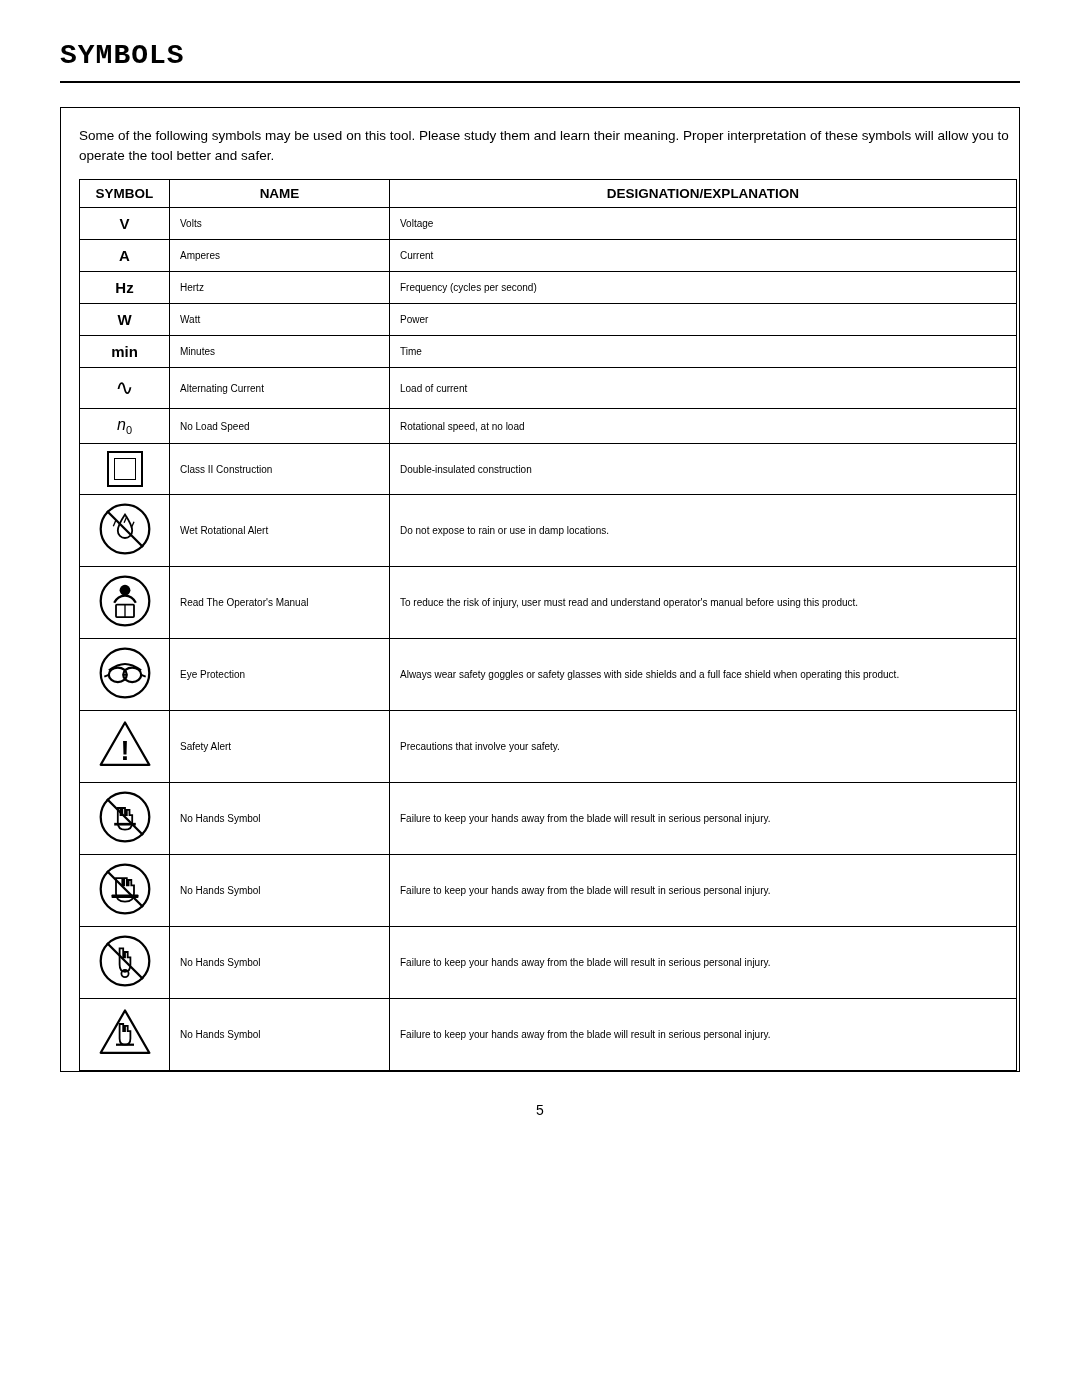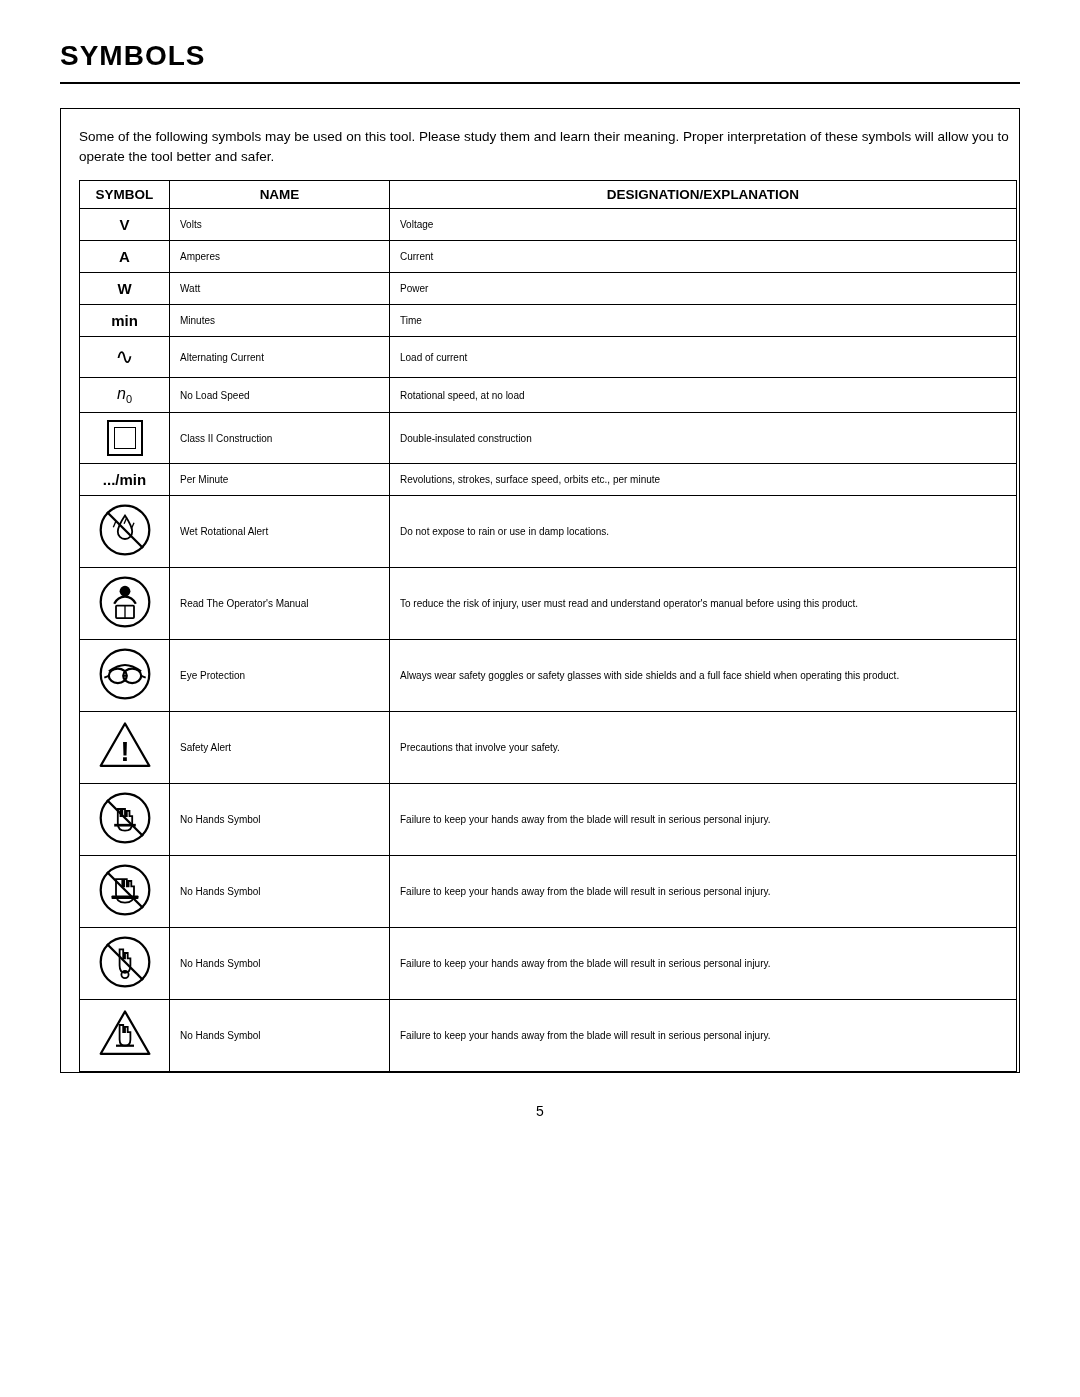--- a/index.html
+++ b/index.html
@@ -10,21 +10,21 @@
       color: #000;
       width: 1080px;
       min-height: 1397px;
       padding: 40px 60px 60px 60px;
     }
     h1 {
       font-size: 28px;
       font-weight: 900;
       letter-spacing: 1px;
       margin-bottom: 10px;
-      font-family: Liberation Sans, sans-serif;
+      font-family: Liberation Mono, monospace;
     }
     .title-underline {
       border: none;
       border-top: 2px solid #000;
       margin-bottom: 24px;
     }
     .outer-box {
       border: 1.5px solid #000;
       padding: 18px 2px 0 18px;
     }
@@ -91,20 +91,25 @@
           <td><span style="font-size:15px;font-weight:600;">V</span></td>
           <td>Volts</td>
           <td>Voltage</td>
         </tr>
         <tr>
           <td><span style="font-size:15px;font-weight:600;">A</span></td>
           <td>Amperes</td>
           <td>Current</td>
         </tr>
         <tr>
+          <td><span style="font-size:15px;font-weight:600;">Hz</span></td>
+          <td>Hertz</td>
+          <td>Frequency (cycles per second)</td>
+        </tr>
+        <tr>
           <td><span style="font-size:15px;font-weight:600;">W</span></td>
           <td>Watt</td>
           <td>Power</td>
         </tr>
         <tr>
           <td><span style="font-size:15px;font-weight:600;">min</span></td>
           <td>Minutes</td>
           <td>Time</td>
         </tr>
         <tr>
@@ -118,25 +123,20 @@
           <td>Rotational speed, at no load</td>
         </tr>
         <tr>
           <td><div style="display:inline-flex;align-items:center;justify-content:center;border:2.5px solid #000;padding:4px;width:36px;height:36px;">
         <div style="border:1.5px solid #000;width:22px;height:22px;"></div>
       </div></td>
           <td>Class II Construction</td>
           <td>Double-insulated construction</td>
         </tr>
         <tr>
-          <td><span style="font-size:15px;font-weight:600;">.../min</span></td>
-          <td>Per Minute</td>
-          <td>Revolutions, strokes, surface speed, orbits etc., per minute</td>
-        </tr>
-        <tr>
           <td><svg viewBox="0 0 60 60" width="54" height="54" xmlns="http://www.w3.org/2000/svg">
         <circle cx="30" cy="30" r="27" fill="white" stroke="#000" stroke-width="2.5"></circle>
         <line x1="10" y1="10" x2="50" y2="50" stroke="#000" stroke-width="2.5"></line>
 
         <path d="M30 14 Q38 26 38 32 A8 8 0 0 1 22 32 Q22 26 30 14Z" fill="none" stroke="#000" stroke-width="2"></path>
 
         <line x1="20" y1="20" x2="17" y2="27" stroke="#000" stroke-width="1.5"></line>
         <line x1="32" y1="16" x2="29" y2="23" stroke="#000" stroke-width="1.5"></line>
         <line x1="40" y1="22" x2="37" y2="29" stroke="#000" stroke-width="1.5"></line>
       </svg></td>

